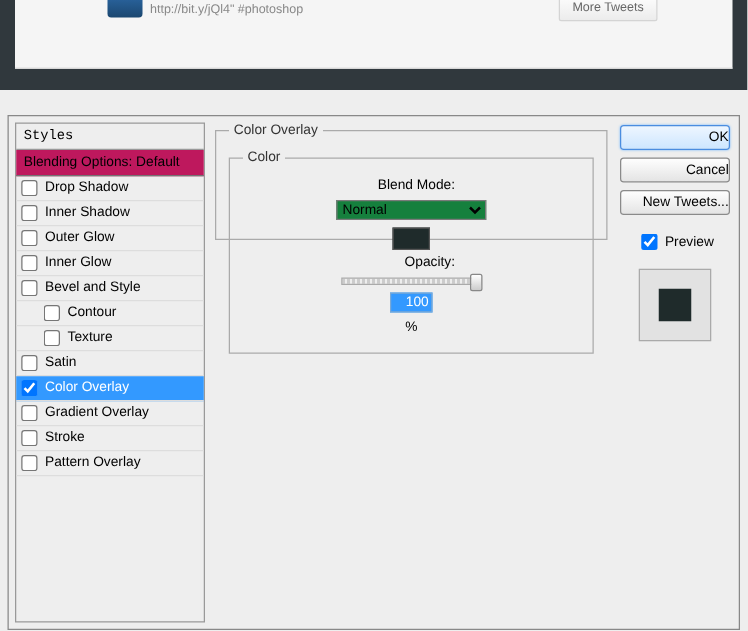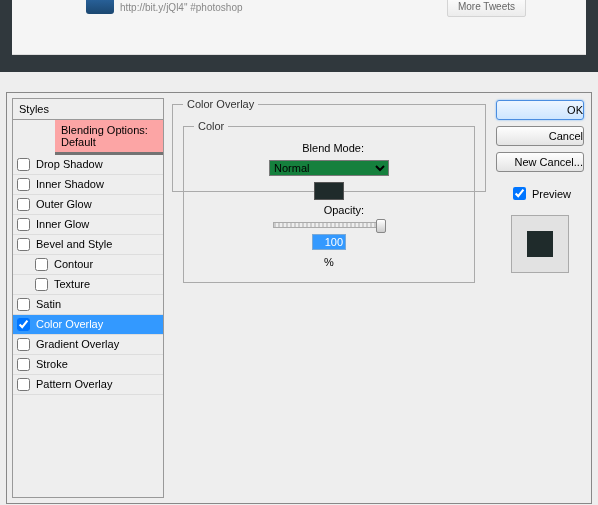--- a/index.html
+++ b/index.html
@@ -60,26 +60,26 @@
 }
 
 .styles-panel {
   width: 150px;
   border: 1px solid #999;
   background: #eeeeee;
 }
 .styles-header {
   padding: 4px 6px;
   border-bottom: 1px solid #999;
+  font-family: Liberation Mono, monospace;
 }
 .blending-header {
   padding: 4px 6px;
-  border-bottom: 3px solid #737373;
-  background: #fca5a5;
-  margin-left: 42px;
+  border-bottom: 1px solid #737373;
+  background: #be185d;
 }
 .style-item {
   display: flex;
   gap: 4px;
   padding: 3px 4px;
   border-bottom: 1px solid #ddd;
 }
 .style-item.sub {
   padding-left: 22px;
 }
@@ -296,21 +296,21 @@
           <input class="opacity-input" value="100" style="">
           <span>%</span>
         </div>
       </fieldset>
     </fieldset>
   </div>
 
   <div class="right-panel">
     <div class="btn primary">OK</div>
     <div class="btn">Cancel</div>
-    <div class="btn">New Cancel...</div>
+    <div class="btn">New Tweets...</div>
     <div class="preview-row">
       <input type="checkbox" checked="" style="">
       <span>Preview</span>
     </div>
     <div class="preview-swatch-box">
       <div class="preview-swatch"></div>
     </div>
   </div>
 
 </div>

